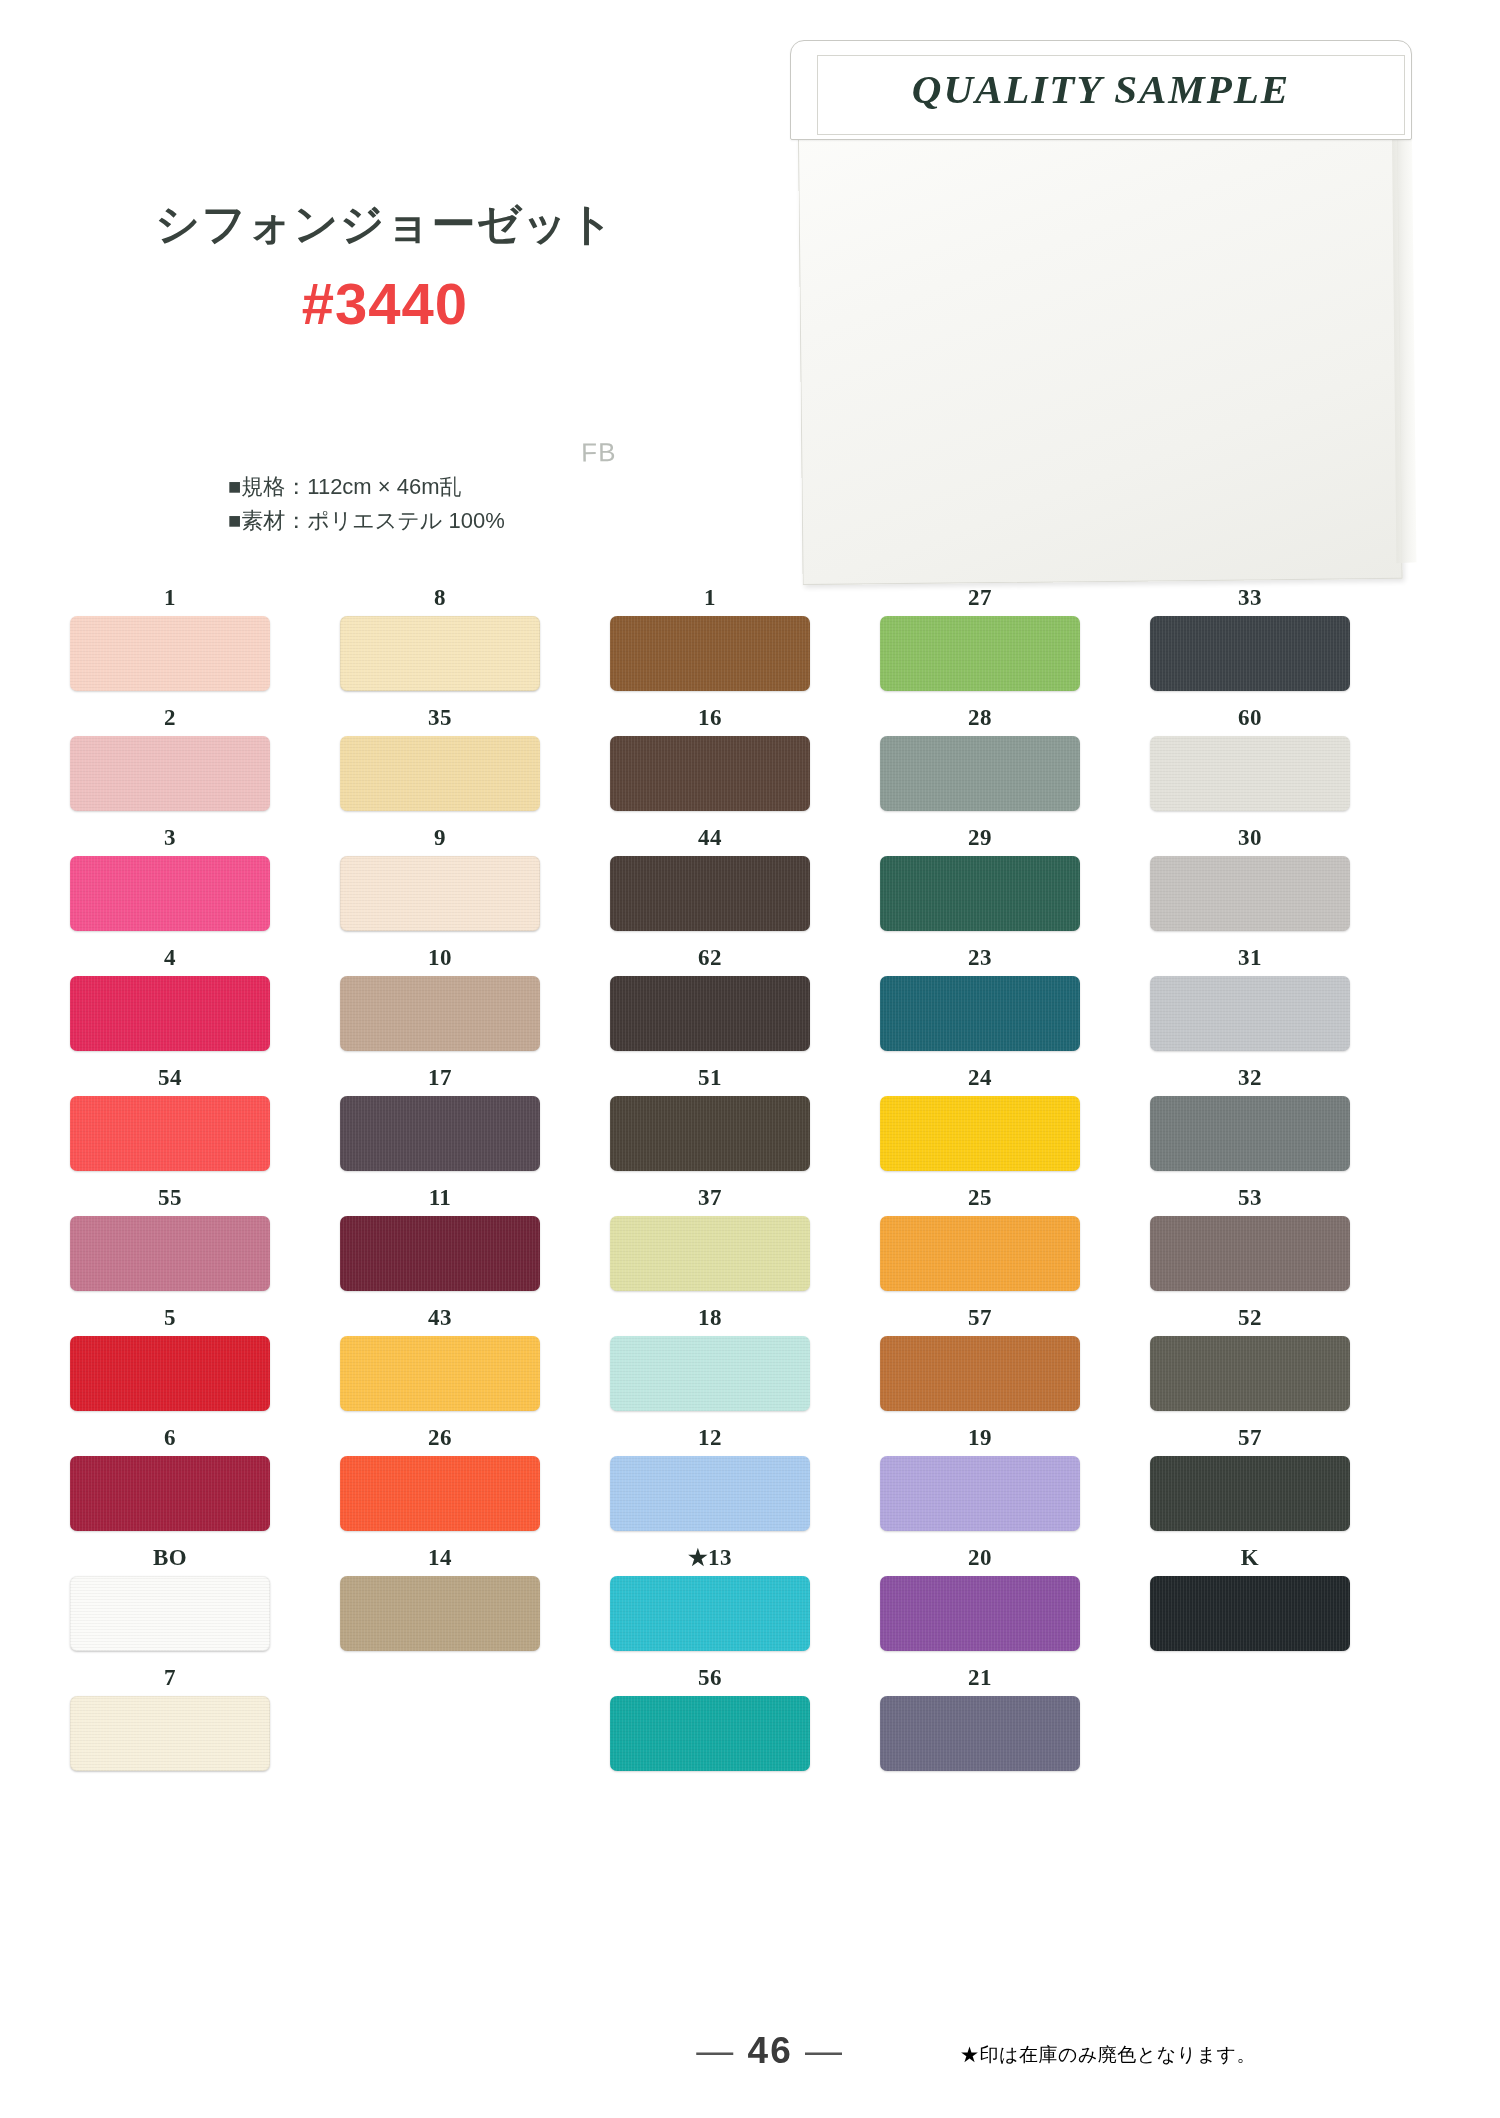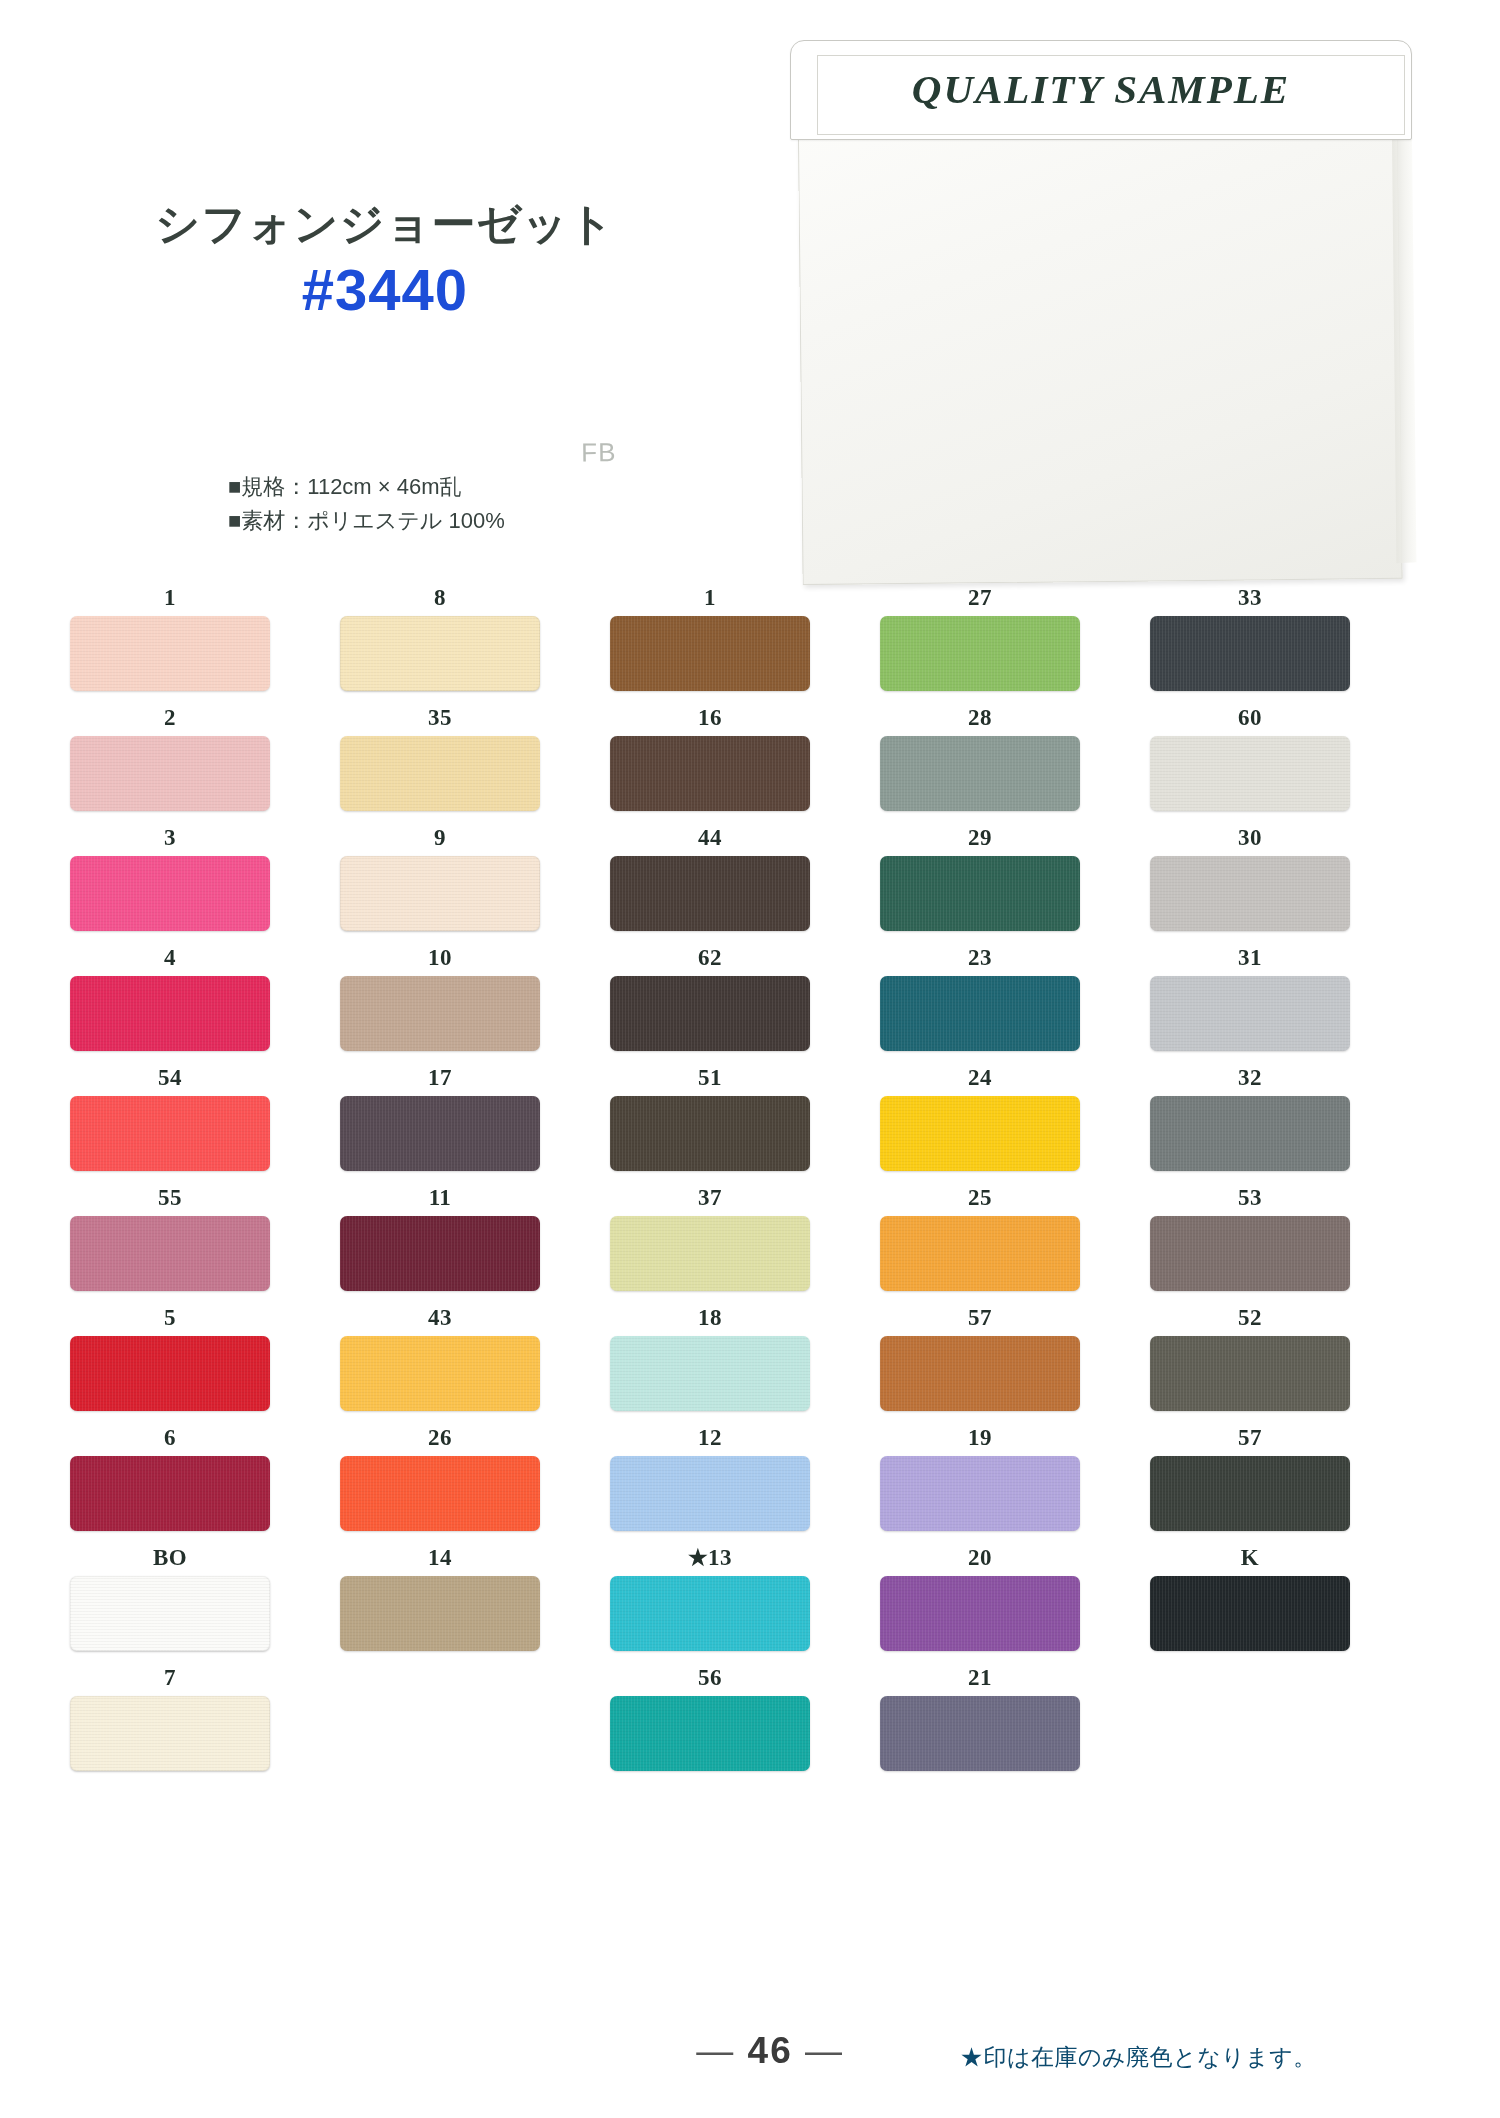--- a/index.html
+++ b/index.html
@@ -52,22 +52,22 @@
     font-size:26px;color:#b9bdb8;letter-spacing:1px;
   }
 
   
   #heading{position:absolute;left:150px;top:200px;width:470px;text-align:center;}
   .prod-name{
     font-size:44px;font-weight:bold;letter-spacing:1px;color:#38423d;
     line-height:1.1;
   }
   .prod-code{
-    margin-top:8px;
-    font-size:58px;font-weight:bold;letter-spacing:1px;color:#1d4ed8;
+    margin-top:22px;
+    font-size:58px;font-weight:bold;letter-spacing:1px;color:#ef4444;
   }
   #specs{position:absolute;left:228px;top:470px;font-size:22px;line-height:1.55;color:#384340;}
   #specs div{white-space:nowrap;}
 
   
   #swatch-grid{
     position:absolute;left:70px;top:580px;
     display:grid;
     grid-template-columns:repeat(5,200px);
     column-gap:70px;
@@ -98,21 +98,21 @@
 
   
   #footer{position:absolute;left:0;right:0;top:2030px;height:70px;}
   .page-number{
     position:absolute;left:624px;width:220px;text-align:right;
     font-size:37px;font-weight:bold;color:#3b3b3b;letter-spacing:2px;
   }
   .page-number .dash{font-weight:normal;color:#555;}
   .footer-note{
     position:absolute;left:960px;top:12px;
-    font-size:23px;color:#0c4a6e;letter-spacing:.5px;white-space:nowrap;
+    font-size:19px;color:#000000;letter-spacing:.5px;white-space:nowrap;
   }
 </style>
 </head>
 <body>
 
 <div id="sample-photo">
   <div class="photo-swatch">
     <div class="photo-code">FB</div>
   </div>
   <div class="quality-band">

